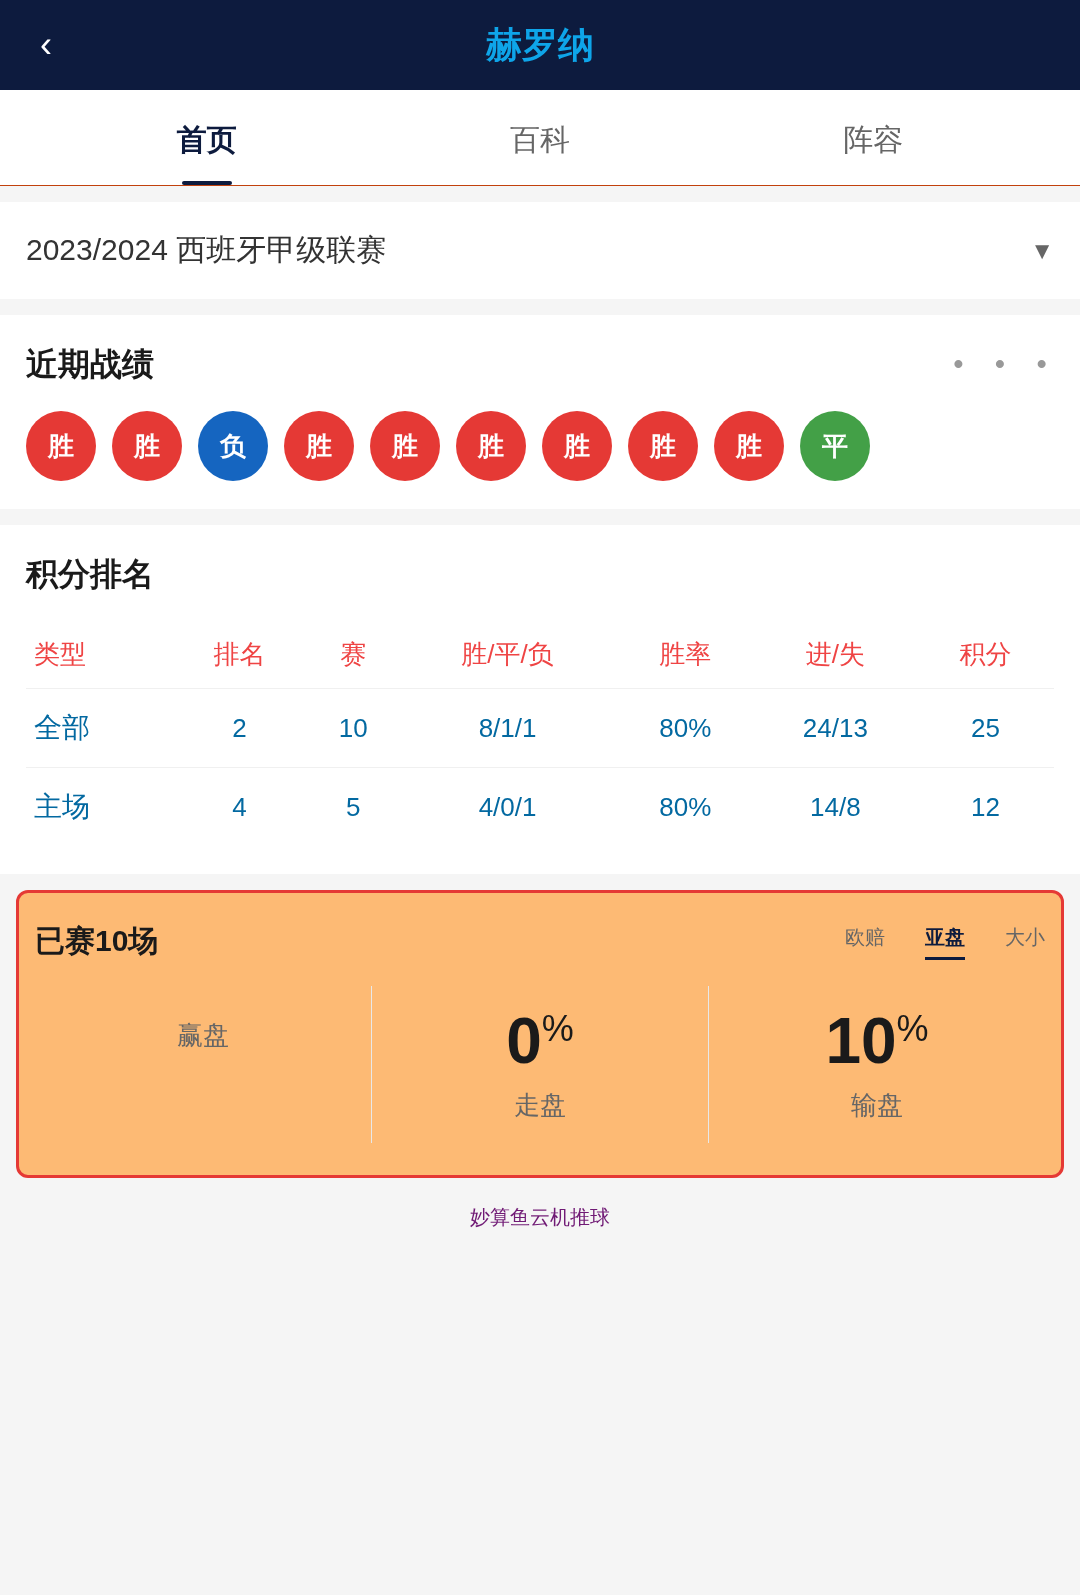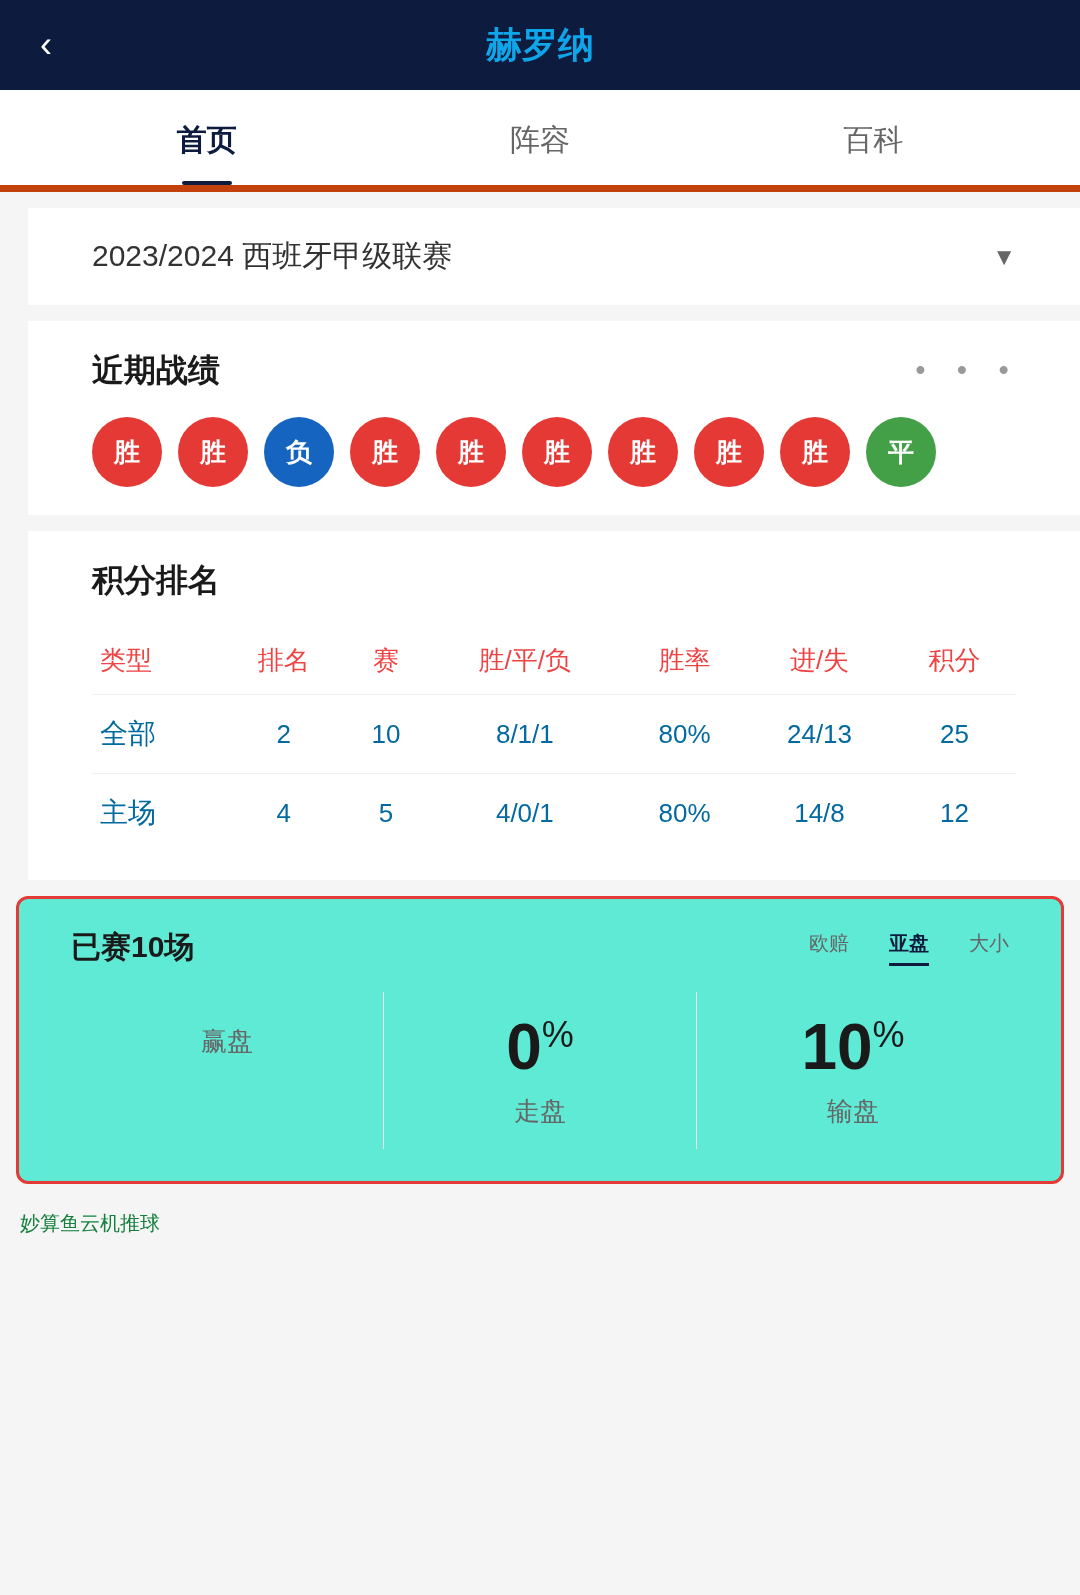--- a/index.html
+++ b/index.html
@@ -30,21 +30,21 @@
     }
     .header-title {
       color: #0ea5e9;
       font-size: 36px;
       font-weight: 600;
     }
     
     .tabs {
       background: white;
       display: flex;
-      border-bottom: 7px solid #c2410c;
+      border-bottom: 1px solid #c2410c;
       padding: 0 40px;
     }
     .tab {
       flex: 1;
       text-align: center;
       padding: 30px 0 24px;
       font-size: 30px;
       color: #666;
       cursor: pointer;
       position: relative;
@@ -61,22 +61,21 @@
       transform: translateX(-50%);
       width: 50px;
       height: 4px;
       background: #0d1b3e;
       border-radius: 2px;
     }
     
     .section {
       background: white;
       margin-bottom: 16px;
-      padding: 28px 64px;
-      margin-left: 28px;
+      padding: 28px 26px;
     }
     
     .season-selector {
       display: flex;
       align-items: center;
       justify-content: space-between;
       font-size: 30px;
       color: #333;
     }
     .dropdown-arrow {
@@ -134,25 +133,25 @@
     thead th:first-child { text-align: left; }
     tbody td {
       color: #0369a1;
       padding: 20px 8px;
       text-align: center;
       border-top: 1px solid #f0f0f0;
     }
     tbody td:first-child { text-align: left; font-size: 28px; }
     
     .odds-section {
-      background: #5eead4;
+      background: #fdba74;
       margin: 16px;
       border: 3px solid #e53935;
       border-radius: 12px;
-      padding: 28px 52px 32px;
+      padding: 28px 16px 32px;
     }
     .odds-header {
       display: flex;
       align-items: center;
       justify-content: space-between;
       margin-bottom: 16px;
     }
     .odds-title {
       font-size: 30px;
       font-weight: 600;
@@ -195,38 +194,38 @@
       font-weight: 400;
       vertical-align: super;
     }
     .odds-label {
       font-size: 26px;
       color: #666;
       margin-top: 12px;
     }
     
     .watermark {
-      text-align: left;
+      text-align: center;
       padding: 10px 20px 20px;
       font-size: 20px;
-      color: #15803d;
+      color: #701a75;
     }
   </style>
 </head>
 <body>
 
 <div class="header">
   <span class="header-back">‹</span>
   <span class="header-title">赫罗纳</span>
 </div>
 
 <div class="tabs">
   <div class="tab active">首页</div>
+  <div class="tab">百科</div>
   <div class="tab">阵容</div>
-  <div class="tab">百科</div>
 </div>
 
 <div class="section" style="margin-top:16px;">
   <div class="season-selector">
     <span>2023/2024 西班牙甲级联赛</span>
     <span class="dropdown-arrow">▼</span>
   </div>
 </div>
 
 <div class="section">

